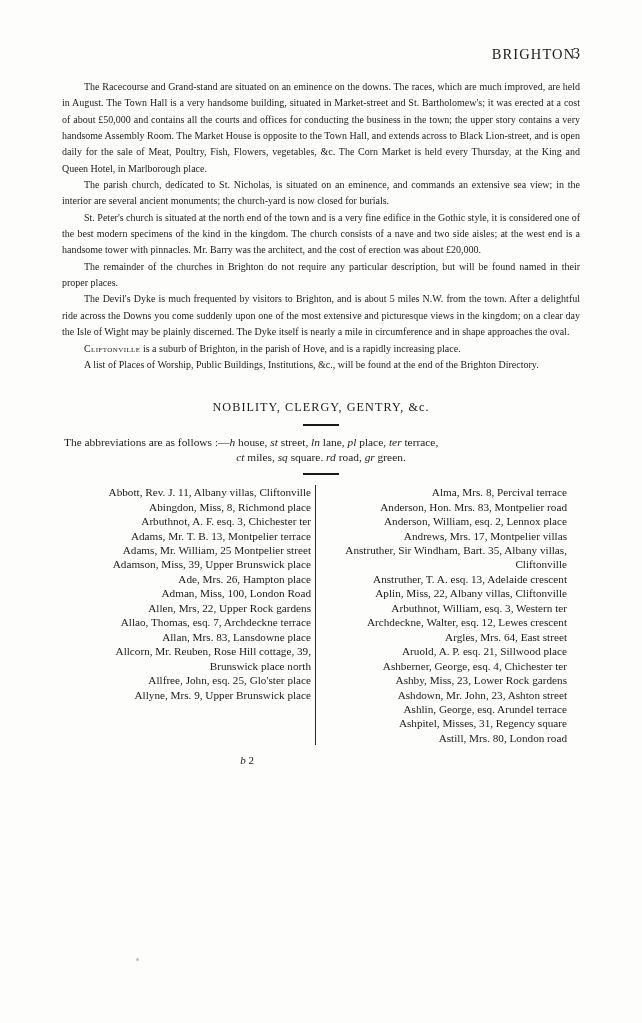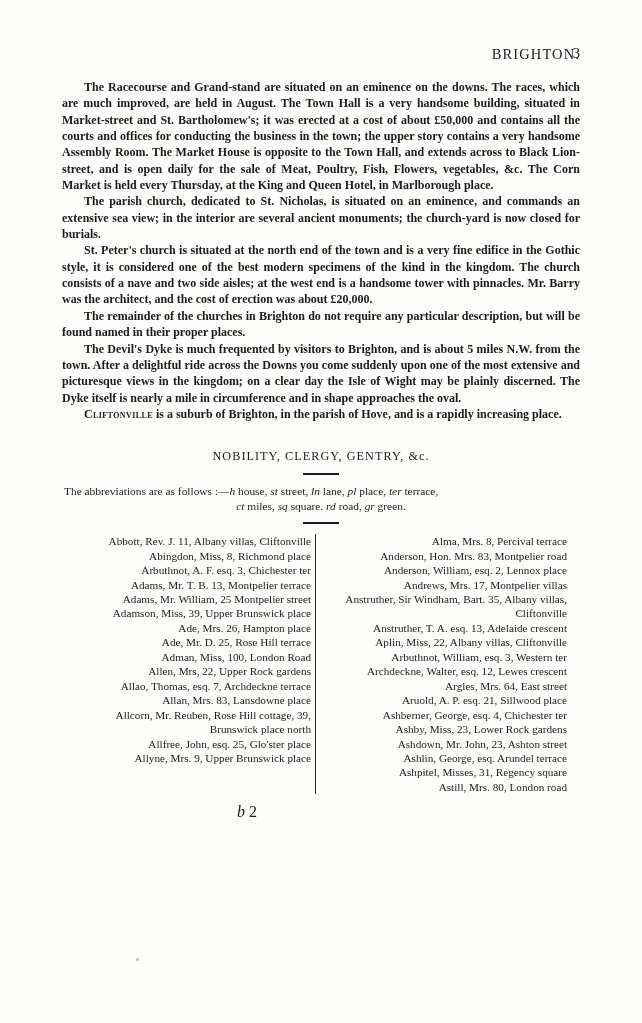--- a/index.html
+++ b/index.html
@@ -43,26 +43,25 @@
   .running-head .folio {
     position: absolute;
     right: 0;
     top: 0;
     font-size: 14.5px;
   }
 
   
   .prose {
     margin-top: 14px;
-    font-size: 12px;
+    font-size: 10px;
     line-height: 16.35px;
     text-align: justify;
     text-justify: inter-word;
     hyphens: none;
-    font-weight: bold;
   }
   .prose p {
     margin: 0;
     text-indent: 22px;
   }
   .smallcaps {
     font-variant: small-caps;
     letter-spacing: 0.4px;
   }
 
@@ -120,21 +119,21 @@
   .entry {
     margin: 0;
     padding-left: 13px;
     text-indent: -13px;
   }
 
   
   .signature {
     margin-top: 9px;
     text-align: center;
-    font-size: 16px;
+    font-size: 11px;
     padding-right: 148px;
   }
   .signature i { font-style: italic; }
 
   
   .speck {
     position: absolute;
     left: 136px;
     top: 958px;
     width: 3px;
@@ -154,20 +153,21 @@
       <span class="folio">3</span>
     </div>
 
     <div class="prose">
       <p>The Racecourse and Grand-stand are situated on an eminence on the downs. The races, which are much improved, are held in August.   The Town Hall is a very handsome building, situated in Market-street and St. Bartholomew's; it was erected at a cost of about £50,000 and contains all the courts and offices for conducting the business in the town; the upper story contains a very handsome Assembly Room.   The Market House is opposite to the Town Hall, and extends across to Black Lion-street, and is open daily for the sale of Meat, Poultry, Fish, Flowers, vegetables, &amp;c.   The Corn Market is held every Thursday, at the King and Queen Hotel, in Marlborough place.</p>
       <p>The parish church, dedicated to St. Nicholas, is situated on an eminence, and commands an extensive sea view; in the interior are several ancient monuments; the church-yard is now closed for burials.</p>
       <p>St. Peter's church is situated at the north end of the town and is a very fine edifice in the Gothic style, it is considered one of the best modern specimens of the kind in the kingdom.   The church consists of a nave and two side aisles; at the west end is a handsome tower with pinnacles.   Mr. Barry was the architect, and the cost of erection was about £20,000.</p>
       <p>The remainder of the churches in Brighton do not require any particular description, but will be found named in their proper places.</p>
       <p>The Devil's Dyke is much frequented by visitors to Brighton, and is about 5 miles N.W. from the town.   After a delightful ride across the Downs you come suddenly upon one of the most extensive and picturesque views in the kingdom; on a clear day the Isle of Wight may be plainly discerned.   The Dyke itself is nearly a mile in circumference and in shape approaches the oval.</p>
       <p><span class="smallcaps">Cliftonville</span><span> is a suburb of Brighton, in the parish of Hove, and is a rapidly increasing place.</span></p>
+      <p>A list of Places of Worship, Public Buildings, Institutions, &amp;c., will be found at the end of the Brighton Directory.</p>
     </div>
 
     <div class="section-heading">NOBILITY, CLERGY, GENTRY, &amp;c.</div>
 
     <div class="rule"></div>
 
     <div class="abbrev">
       <span>The abbreviations are as follows :—</span><span id="abbrev-line1"><i>h</i><span> house, </span><i>st</i><span> street, </span><i>ln</i><span> lane, </span><i>pl</i><span> place, </span><i>ter</i><span> terrace,</span></span>
       <span class="line2" id="abbrev-line2"><i>ct</i><span> miles, </span><i>sq</i><span> square. </span><i>rd</i><span> road, </span><i>gr</i><span> green.</span></span>
     </div>
@@ -176,21 +176,20 @@
 
     <div class="directory">
       <div class="col left" id="col-left">
           <p class="entry">Abbott, Rev. J. 11, Albany villas, Cliftonville</p>
           <p class="entry">Abingdon, Miss, 8, Richmond place</p>
           <p class="entry">Arbuthnot, A. F. esq. 3, Chichester ter</p>
           <p class="entry">Adams, Mr. T. B. 13, Montpelier terrace</p>
           <p class="entry">Adams, Mr. William, 25 Montpelier street</p>
           <p class="entry">Adamson, Miss, 39, Upper Brunswick place</p>
           <p class="entry">Ade, Mrs. 26, Hampton place</p>
-          <p class="entry">Ade, Mr. D. 25, Rose Hill terrace</p>
           <p class="entry">Adman, Miss, 100, London Road</p>
           <p class="entry">Allen, Mrs, 22, Upper Rock gardens</p>
           <p class="entry">Allao, Thomas, esq. 7, Archdeckne terrace</p>
           <p class="entry">Allan, Mrs. 83, Lansdowne place</p>
           <p class="entry">Allcorn, Mr. Reuben, Rose Hill cottage, 39, Brunswick place north</p>
           <p class="entry">Allfree, John, esq. 25, Glo'ster place</p>
           <p class="entry">Allyne, Mrs. 9, Upper Brunswick place</p>
         </div>
       <div class="col-divider"></div>
       <div class="col right" id="col-right">

